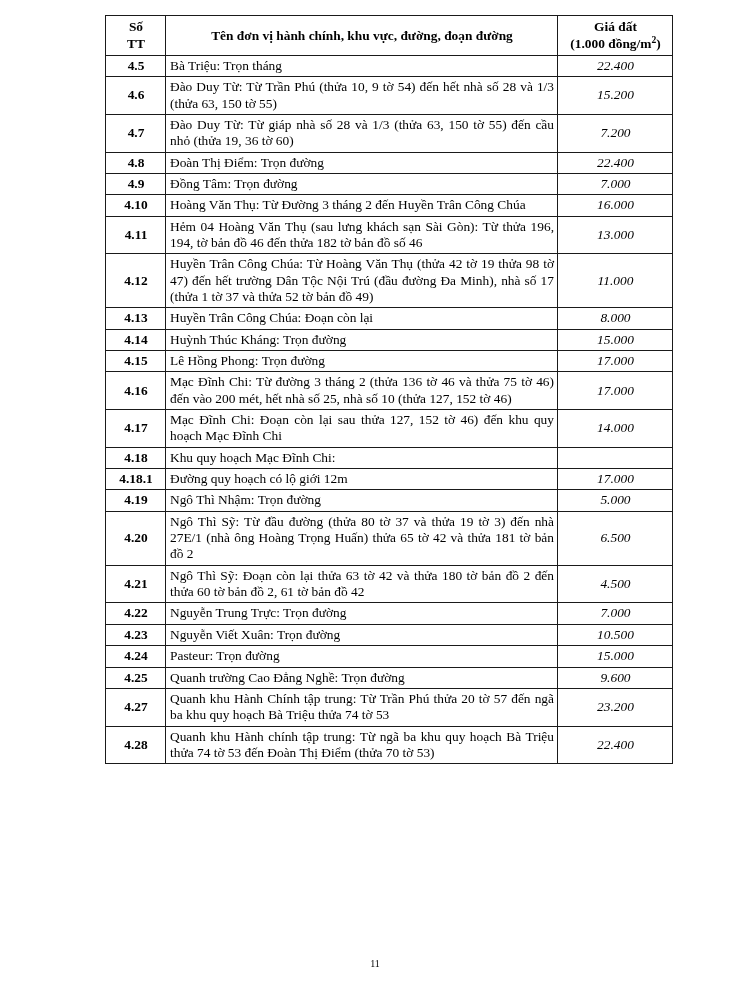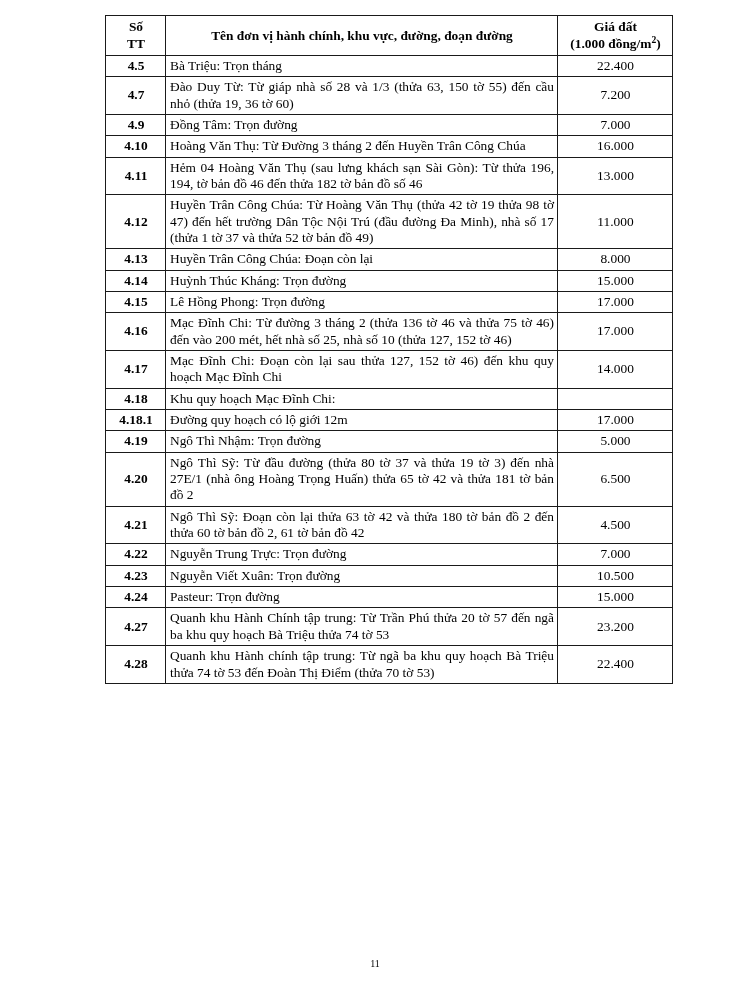--- a/index.html
+++ b/index.html
@@ -75,20 +75,21 @@
     vertical-align: middle;
     hyphens: none;
     padding-left: 5px;
     padding-right: 4px;
   }
 
   td.price {
     text-align: center;
     vertical-align: middle;
     white-space: nowrap;
+    font-style: italic;
   }
 
   sup.sq {
     font-size: 0.72em;
     vertical-align: super;
     line-height: 0;
   }
 
   #page-number {
     position: absolute;
@@ -125,25 +126,35 @@
           </th>
         </tr>
       </thead>
       <tbody id="table-body">
           <tr>
             <td class="stt">4.5</td>
             <td class="name">Bà Triệu: Trọn tháng</td>
             <td class="price">22.400</td>
           </tr>
           <tr>
+            <td class="stt">4.6</td>
+            <td class="name">Đào Duy Từ: Từ Trần Phú (thửa 10, 9 tờ 54) đến hết nhà số 28 và 1/3 (thửa 63, 150 tờ 55)</td>
+            <td class="price">15.200</td>
+          </tr>
+          <tr>
             <td class="stt">4.7</td>
             <td class="name">Đào Duy Từ: Từ giáp nhà số 28 và 1/3 (thửa 63, 150 tờ 55) đến cầu nhỏ (thửa 19, 36 tờ 60)</td>
             <td class="price">7.200</td>
           </tr>
           <tr>
+            <td class="stt">4.8</td>
+            <td class="name">Đoàn Thị Điểm: Trọn đường</td>
+            <td class="price">22.400</td>
+          </tr>
+          <tr>
             <td class="stt">4.9</td>
             <td class="name">Đồng Tâm: Trọn đường</td>
             <td class="price">7.000</td>
           </tr>
           <tr>
             <td class="stt">4.10</td>
             <td class="name">Hoàng Văn Thụ: Từ Đường 3 tháng 2 đến Huyền Trân Công Chúa</td>
             <td class="price">16.000</td>
           </tr>
           <tr>
@@ -215,20 +226,25 @@
             <td class="stt">4.23</td>
             <td class="name">Nguyễn Viết Xuân: Trọn đường</td>
             <td class="price">10.500</td>
           </tr>
           <tr>
             <td class="stt">4.24</td>
             <td class="name">Pasteur: Trọn đường</td>
             <td class="price">15.000</td>
           </tr>
           <tr>
+            <td class="stt">4.25</td>
+            <td class="name">Quanh trường Cao Đẳng Nghề: Trọn đường</td>
+            <td class="price">9.600</td>
+          </tr>
+          <tr>
             <td class="stt">4.27</td>
             <td class="name">Quanh khu Hành Chính tập trung: Từ Trần Phú thửa 20 tờ 57 đến ngã ba khu quy hoạch Bà Triệu thửa 74 tờ 53</td>
             <td class="price">23.200</td>
           </tr>
           <tr>
             <td class="stt">4.28</td>
             <td class="name">Quanh khu Hành chính tập trung: Từ ngã ba khu quy hoạch Bà Triệu thửa 74 tờ 53 đến Đoàn Thị Điểm (thửa 70 tờ 53)</td>
             <td class="price">22.400</td>
           </tr>
         </tbody>

